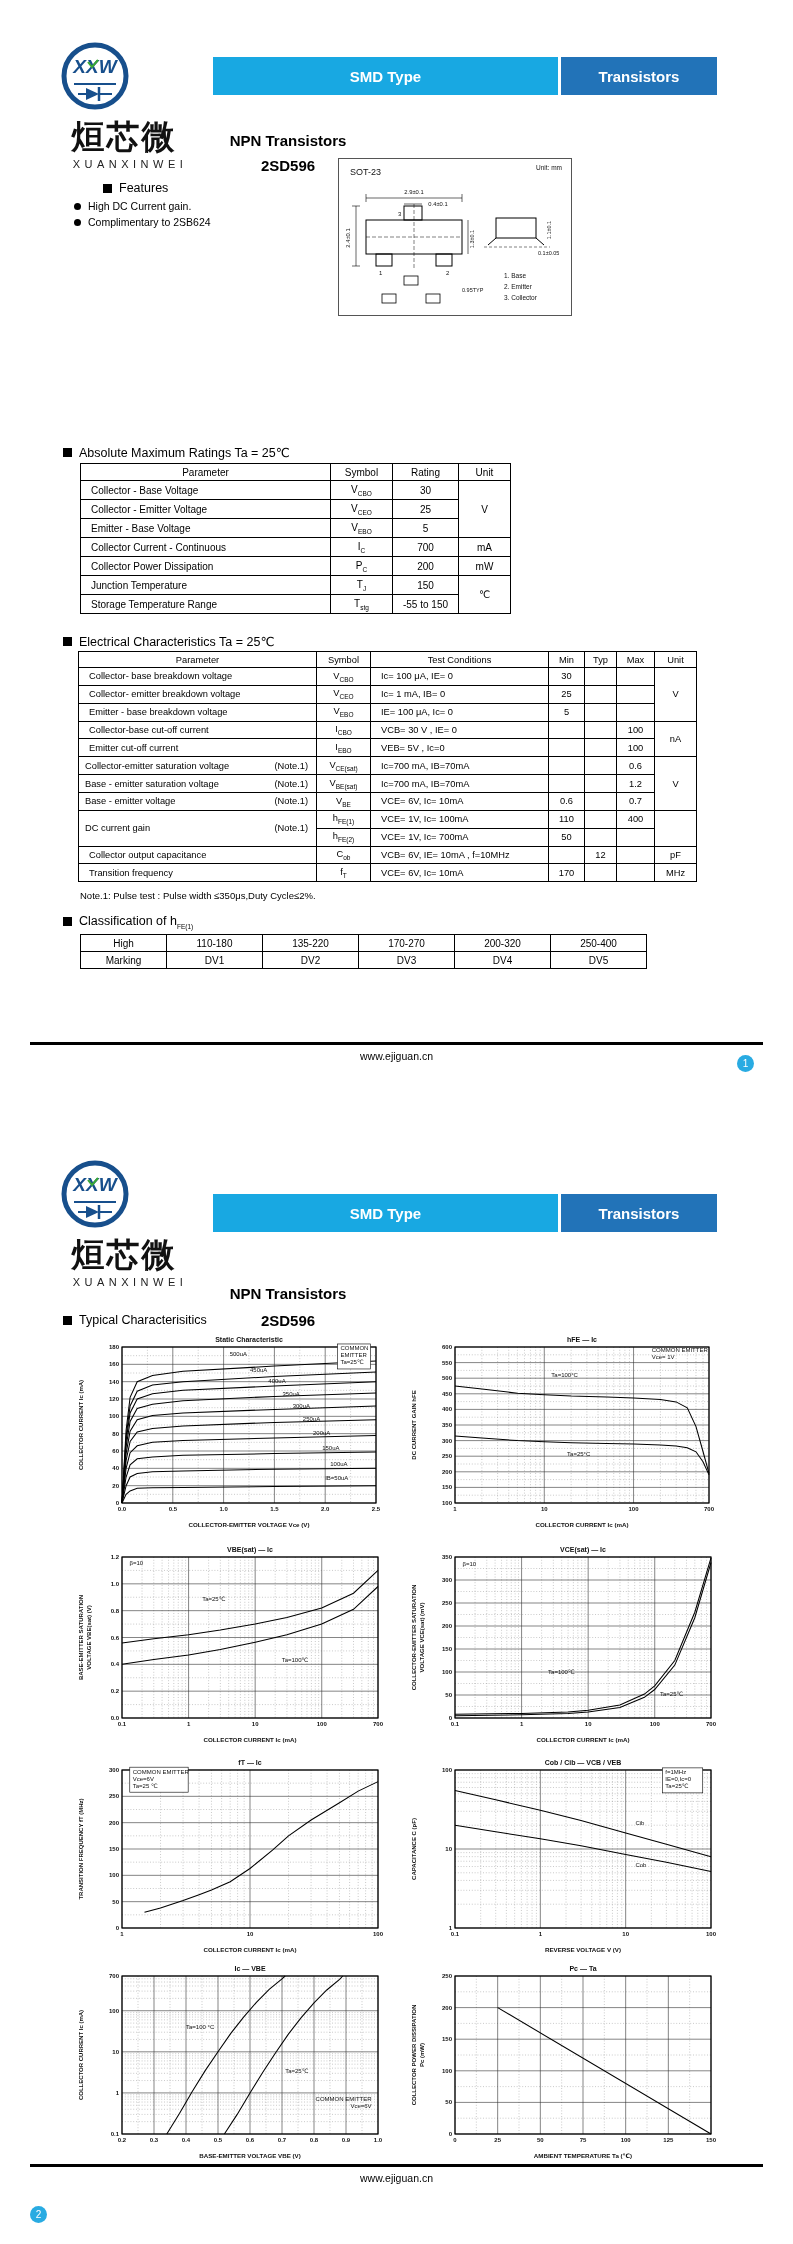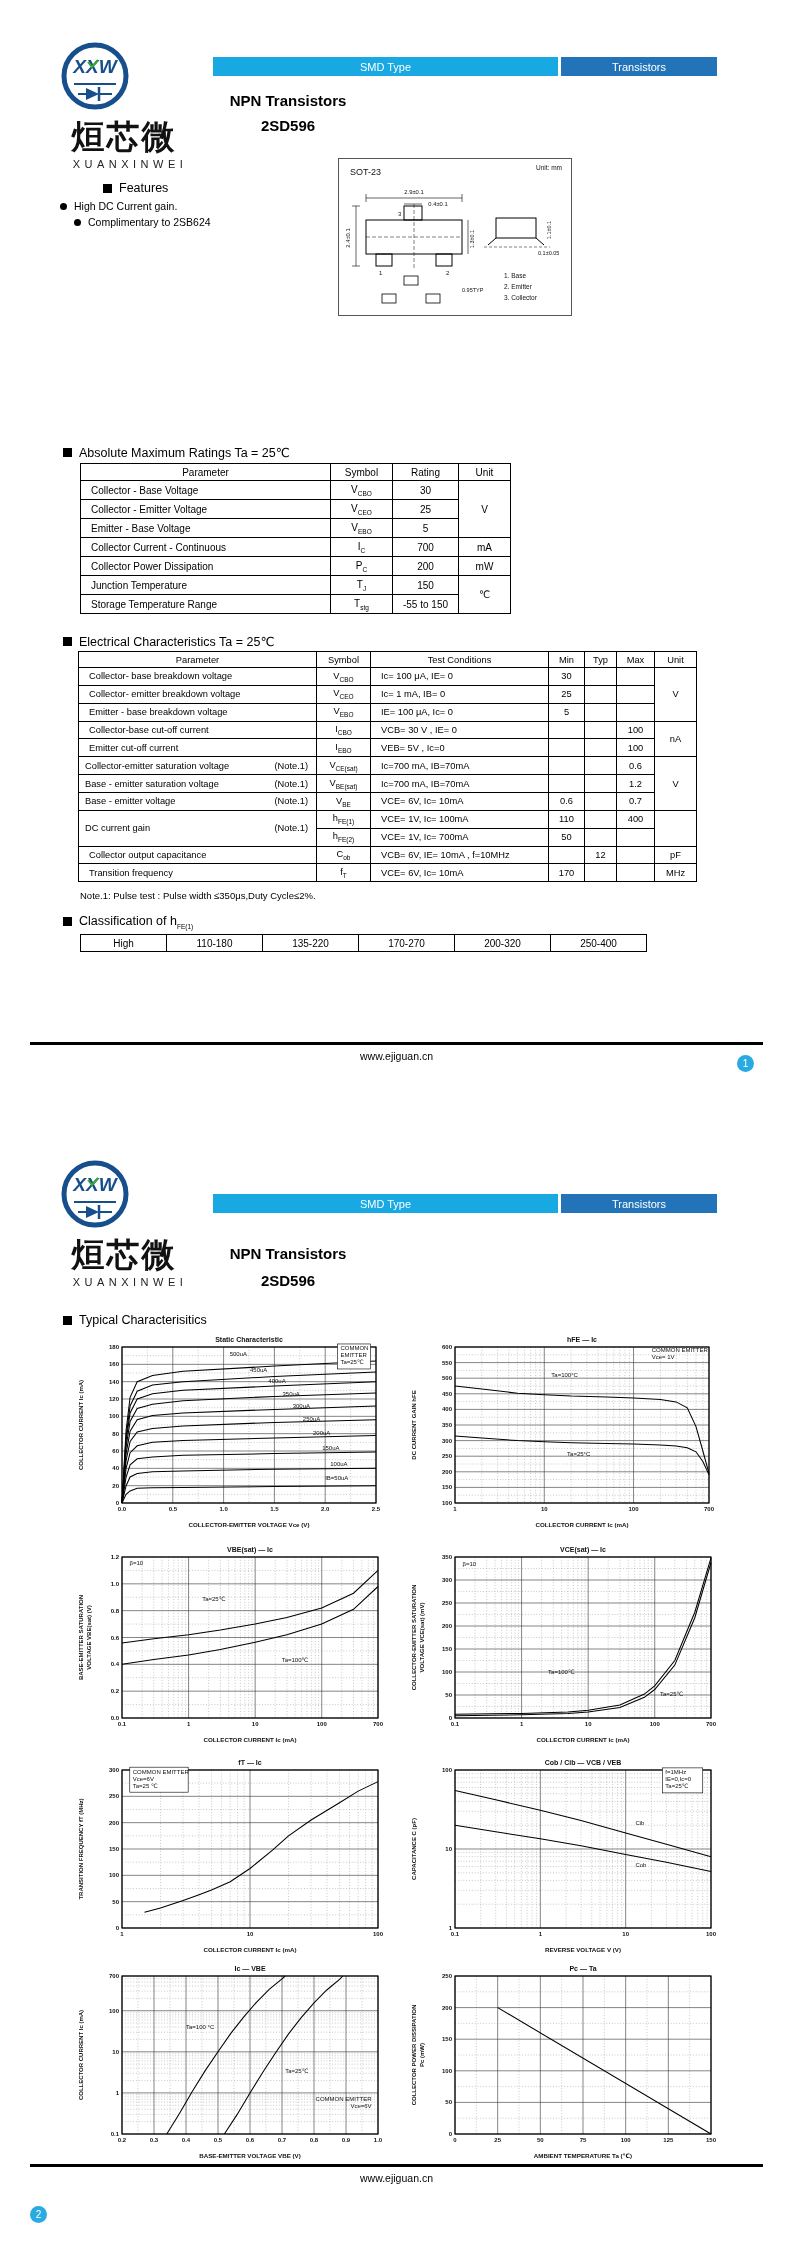--- a/index.html
+++ b/index.html
@@ -3,22 +3,22 @@
 <meta charset="utf-8">
 <style>
   html,body{margin:0;padding:0;background:#e8e8e8;}
   #doc{position:relative;width:793px;height:2244px;background:#fff;margin:0 auto;overflow:hidden;
        font-family:"Liberation Sans","DejaVu Sans",sans-serif;color:#000;}
   .abs{position:absolute;}
   
   .cnname{font-size:33px;font-weight:bold;letter-spacing:2px;color:#111;}
   .latin{font-size:11px;letter-spacing:4.5px;color:#222;}
   
-  .banner{height:19px;color:#fff;font-weight:normal;font-size:11px;display:flex;align-items:center;justify-content:center;}
-  .ttl{font-size:15px;font-weight:bold;text-align:center;width:260px;}
+  .banner{height:38px;color:#fff;font-weight:bold;font-size:15px;display:flex;align-items:center;justify-content:center;}
+  .ttl{font-size:15px;font-weight:bold;text-align:center;width:260px;margin-top:40px;}
   
   .sec{font-size:12.5px;display:flex;align-items:center;gap:7px;}
   .sq{width:9px;height:9px;background:#000;flex:0 0 auto;}
   .feat{font-size:10.5px;display:flex;align-items:center;gap:7px;}
   .dot{width:7px;height:7px;border-radius:50%;background:#000;flex:0 0 auto;}
   
   table{border-collapse:collapse;table-layout:fixed;border:1.5px solid #000;background:#fff;}
   td,th{border:1px solid #000;font-weight:normal;text-align:center;padding:2.5px 3px;overflow:hidden;white-space:nowrap;}
   .t1{font-size:10px;}
   .t2{font-size:9.3px;}
@@ -58,21 +58,21 @@
   <div class="abs banner" style="left:213px;top:57px;width:345px;background:#18a8e2;">SMD Type</div>
   <div class="abs banner" style="left:561px;top:57px;width:156px;background:#2273b8;">Transistors</div>
 
   <div class="abs ttl" style="left:158px;top:92px;">NPN  Transistors</div>
   <div class="abs ttl" style="left:158px;top:117px;">2SD596</div>
 
   <div class="abs sec" style="left:63px;top:181px;padding-left:40px;">
     <span class="sq"></span>
     <span>Features</span>
   </div>
-  <div class="abs feat" style="left:60px;top:200px;justify-content:center;">
+  <div class="abs feat" style="left:74px;top:200px;justify-content:center;">
     <span class="dot"></span>
     <span>High DC Current gain.</span>
   </div>
   <div class="abs feat" style="left:74px;top:216px;">
     <span class="dot"></span>
     <span>Complimentary to 2SB624</span>
   </div>
 
   <div class="abs" style="left:338px;top:158px;">
     <svg width="234" height="158" viewBox="0 0 234 158" font-family="Liberation Sans, DejaVu Sans, sans-serif">
@@ -326,20 +326,28 @@
         <col style="width:96px">
       </colgroup>
     <tbody>
     <tr>
       <td>High</td>
       <td>110-180</td>
       <td>135-220</td>
       <td>170-270</td>
       <td>200-320</td>
       <td>250-400</td>
+    </tr>
+    <tr>
+      <td>Marking</td>
+      <td>DV1</td>
+      <td>DV2</td>
+      <td>DV3</td>
+      <td>DV4</td>
+      <td>DV5</td>
     </tr>
   </tbody>
     </table>
 
   <div class="abs fline" style="left:30px;top:1042px;width:733px;"></div>
   <div class="abs furl" style="left:30px;top:1050px;">www.ejiguan.cn</div>
   <div class="abs badge" style="left:737px;top:1055px;background:#29abe2;">1</div>
 
   <div class="abs" style="left:58px;top:1158px;">
     <svg width="74" height="74" viewBox="0 0 74 74">

